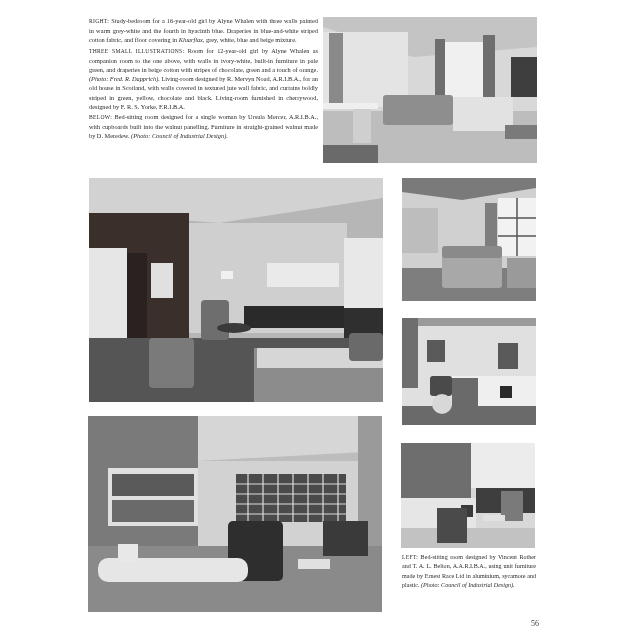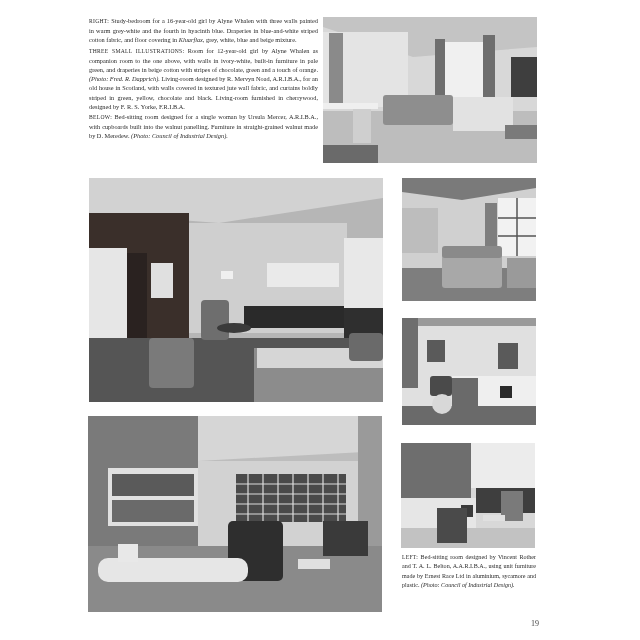--- a/index.html
+++ b/index.html
@@ -155,13 +155,13 @@
   </svg>
 </div>
 
 <div class="caption" style="left:402px;top:553px;width:134px;font-size:6.1px;line-height:9.4px;">
   <p>
     <span class="sc">LEFT:</span>
     <span>Bed-sitting room designed by Vincent Rother and T. A. L. Belton, A.A.R.I.B.A., using unit furniture made by Ernest Race Ltd in aluminium, sycamore and plastic. </span><span class="it">(Photo: Council of Industrial Design).</span>
   </p>
 </div>
 
-<div class="folio" style="left:531px;top:619px;">19</div>
+<div class="folio" style="left:531px;top:619px;">56</div>
 
 </body></html>

